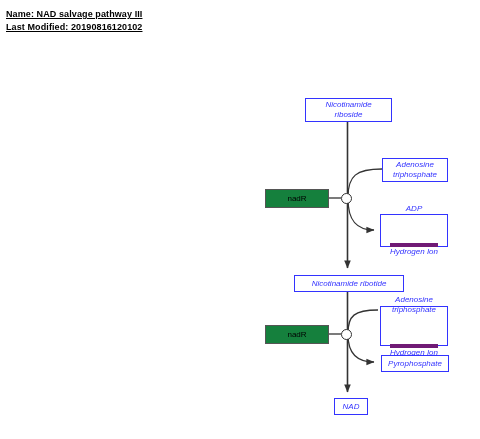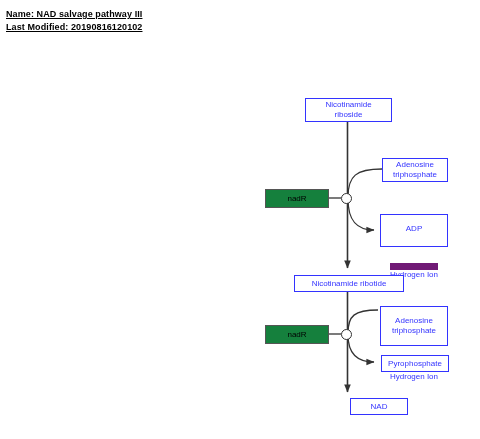--- a/index.html
+++ b/index.html
@@ -54,35 +54,36 @@
     background: #ffffff;
     color: #3333ff;
     font-size: 8px;
     line-height: 10px;
     text-align: center;
     display: flex;
     flex-direction: column;
     align-items: center;
     justify-content: center;
     white-space: nowrap;
+    font-style: italic;
   }
   .node.stacked {
-    justify-content: flex-start;
+    justify-content: center;
     padding: 9px;
   }
   .cell {
     width: 100%;
     box-sizing: border-box;
     display: flex;
     flex-direction: column;
     align-items: center;
     justify-content: center;
     text-align: center;
   }
-  .cell + .cell { border-top: 7px solid #701a75; margin-top: 29px; }
+  .cell + .cell { border-top: 4px solid #701a75; margin-top: 29px; }
 
   
   .enzyme {
     position: absolute;
     box-sizing: border-box;
     border: 1px solid #555555;
     background: #15803d;
     color: #000000;
     font-size: 8px;
     line-height: 10px;
@@ -178,17 +179,17 @@
   </div>
 
   <div class="enzyme" style="left:265px; top:325px; width:64px; height:19px;">
     <span>nadR</span>
   </div>
 
   <div class="node" style="left:381px; top:355px; width:68px; height:17px;">
     <span>Pyrophosphate</span>
   </div>
 
-  <div class="node" style="left:350px; top:398px; width:58px; height:17px;">
+  <div class="node" style="left:334px; top:398px; width:34px; height:17px;">
     <span>NAD</span>
   </div>
 
 </div>
 
 </body></html>

